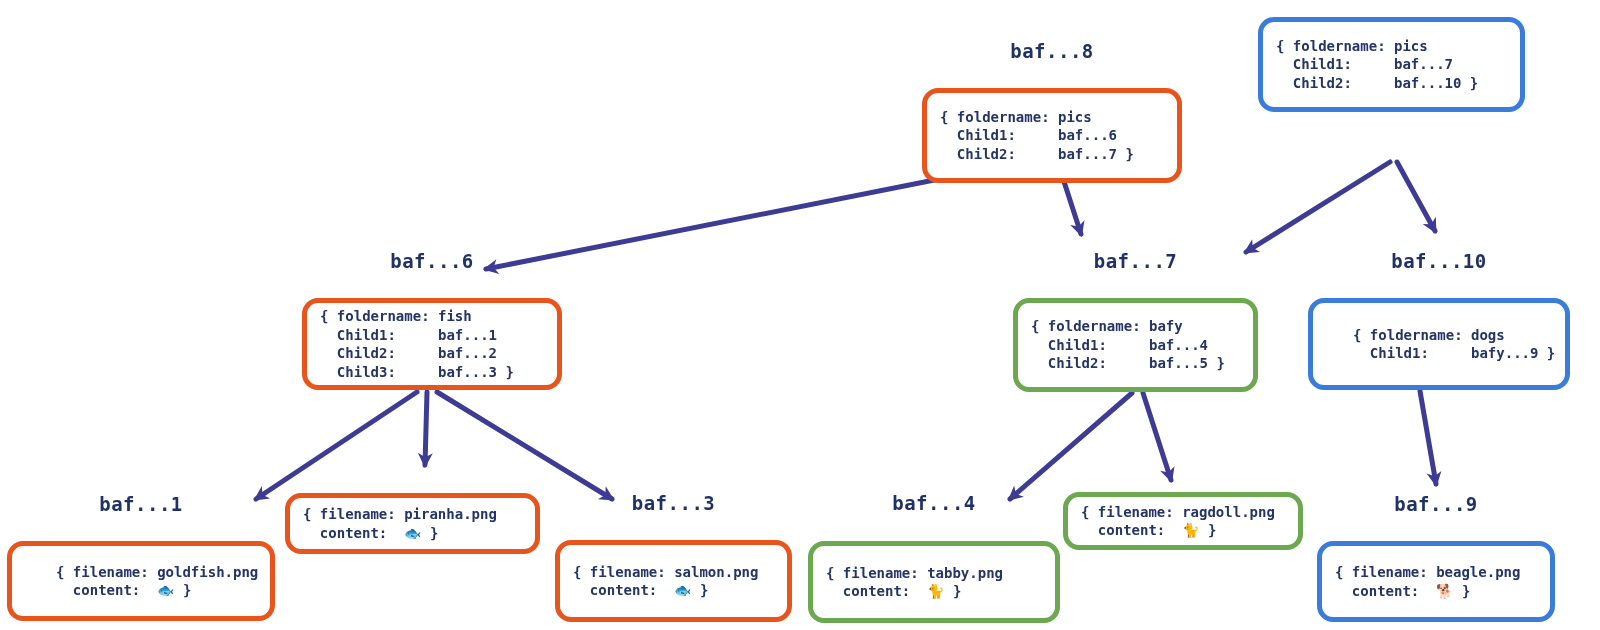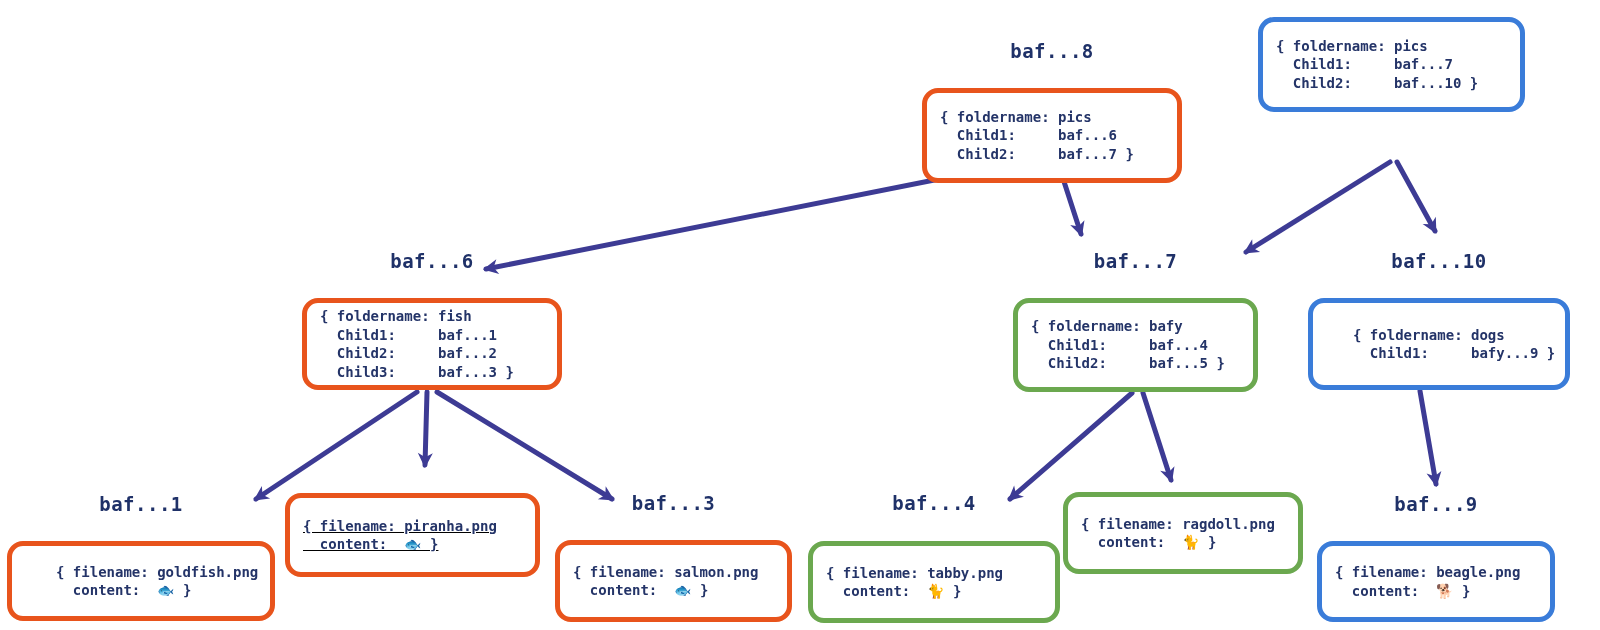--- a/index.html
+++ b/index.html
@@ -113,21 +113,21 @@
 
   <div class="node orange" style="left:7px;top:493px;width:268px;">
     <span class="node-label">baf...1</span>
     <div class="box" style="height:80px;padding-left:44px;">
       <span class="code">{ filename: goldfish.png
   content:  🐟 }</span>
     </div>
   </div>
 
   <div class="node orange" style="left:285px;top:493px;width:255px;">
-    <div class="box" style="height:84px;text-decoration:underline;">
+    <div class="box" style="height:61px;">
       <span class="code">{ filename: piranha.png
   content:  🐟 }</span>
     </div>
   </div>
 
   <div class="node orange" style="left:555px;top:492px;width:237px;">
     <span class="node-label">baf...3</span>
     <div class="box" style="height:82px;margin-top:15px;">
       <span class="code">{ filename: salmon.png
   content:  🐟 }</span>
@@ -136,21 +136,21 @@
 
   <div class="node green" style="left:808px;top:492px;width:252px;">
     <span class="node-label">baf...4</span>
     <div class="box" style="height:82px;margin-top:23px;">
       <span class="code">{ filename: tabby.png
   content:  🐈 }</span>
     </div>
   </div>
 
   <div class="node green" style="left:1063px;top:492px;width:240px;">
-    <div class="box" style="height:82px;">
+    <div class="box" style="height:58px;">
       <span class="code">{ filename: ragdoll.png
   content:  🐈 }</span>
     </div>
   </div>
 
   <div class="node blue" style="left:1317px;top:493px;width:238px;">
     <span class="node-label">baf...9</span>
     <div class="box" style="height:81px;">
       <span class="code">{ filename: beagle.png
   content:  🐕 }</span>

